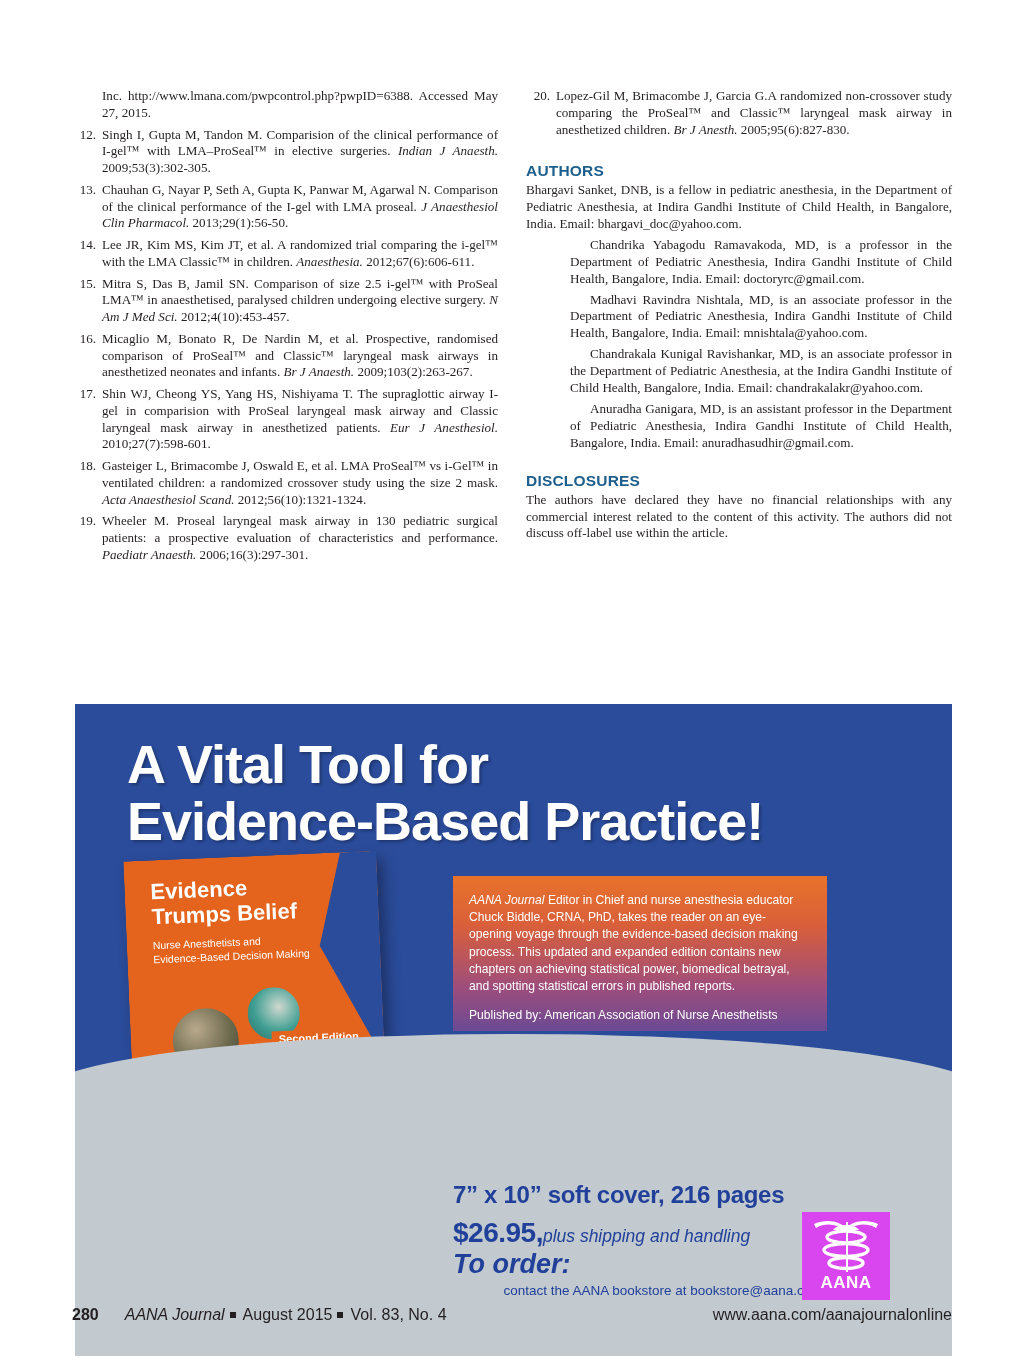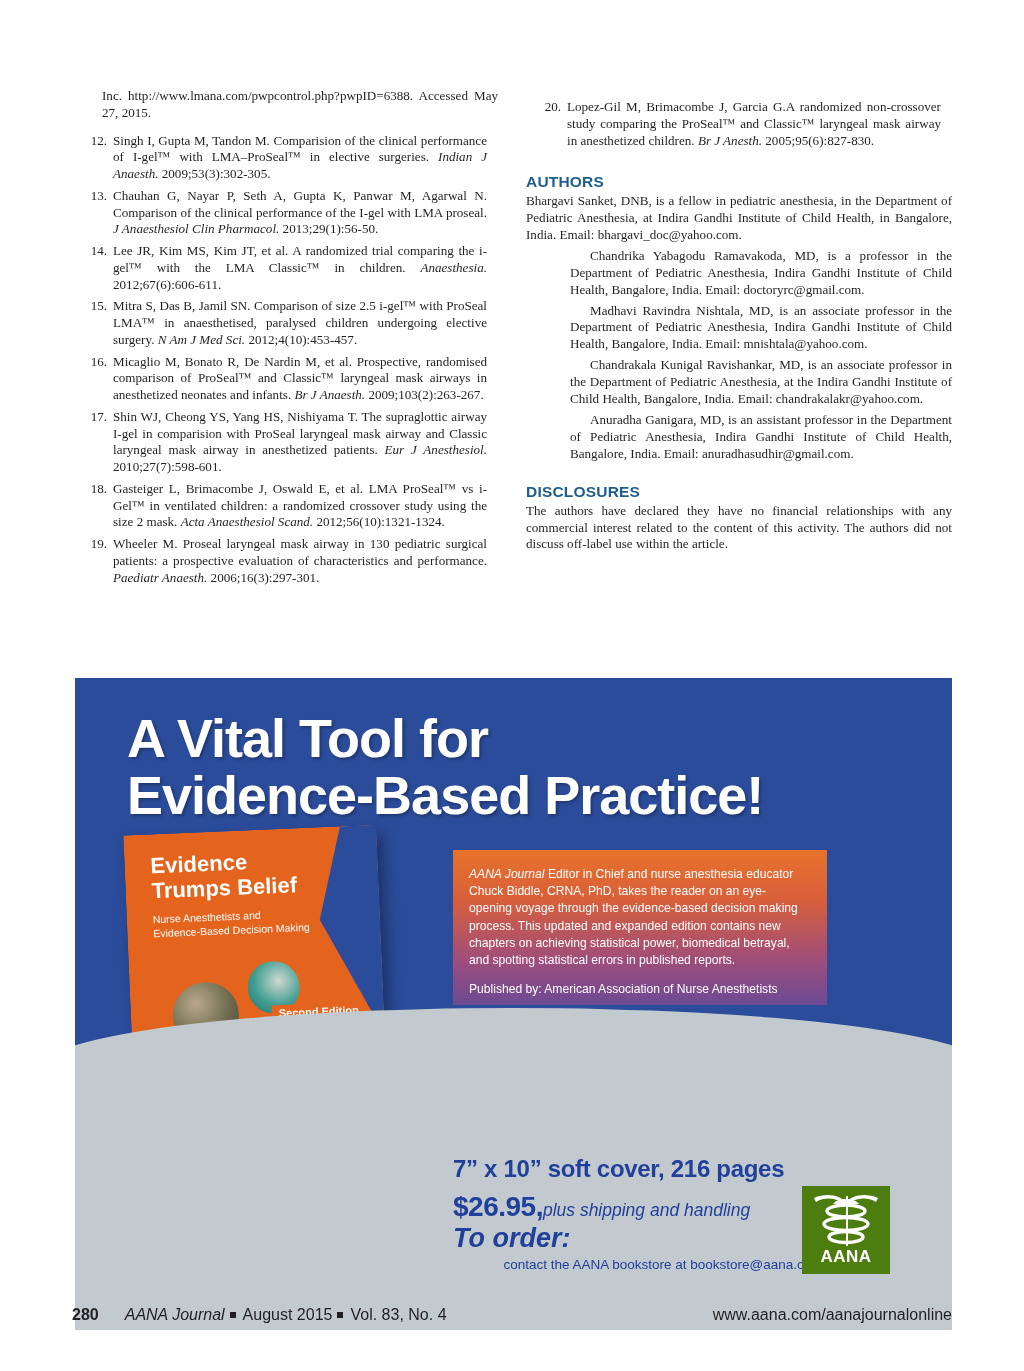--- a/index.html
+++ b/index.html
@@ -23,21 +23,21 @@
     top: 88px;
     width: 880px;
     display: flex;
     gap: 28px;
   }
   .col {
     width: 426px;
   }
 
   ol.ref-list {
-    margin: 11px;
+    margin: 0;
     padding: 0;
     list-style: none;
   }
   .ref-item {
     position: relative;
     padding-left: 30px;
     margin-bottom: 5px;
     font-size: 13.1px;
     line-height: 1.28;
     text-align: justify;
@@ -77,21 +77,21 @@
     font-size: 13.1px;
     line-height: 1.29;
     text-align: justify;
   }
   p.body-par.indent { text-indent: 20px; margin-top: 4px; margin-left: 44px; }
 
   
   .ad {
     position: absolute;
     left: 75px;
-    top: 678px;
+    top: 704px;
     width: 877px;
     height: 652px;
     background: #2b4c9b;
     overflow: hidden;
   }
   .ad-headline {
     position: absolute;
     left: 52px;
     top: 32px;
     color: #ffffff;
@@ -280,21 +280,21 @@
     text-align: center;
   }
 
   
   .aana-logo {
     position: absolute;
     right: 62px;
     bottom: 56px;
     width: 88px;
     height: 88px;
-    background: #4d7c0f;
+    background: #d946ef;
   }
   .aana-logo svg { display: block; }
   .aana-word {
     position: absolute;
     left: 0; right: 0;
     bottom: 7px;
     text-align: center;
     color: #ffffff;
     font-family: "Liberation Sans", "DejaVu Sans", sans-serif;
     font-size: 17px;

